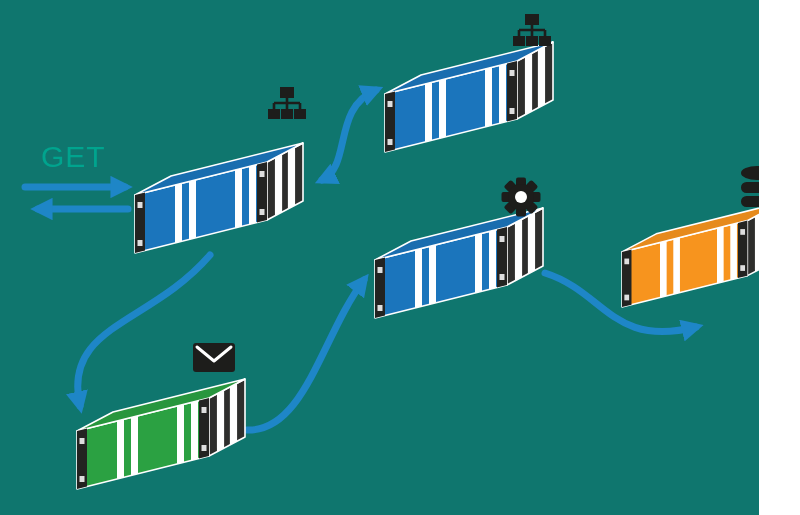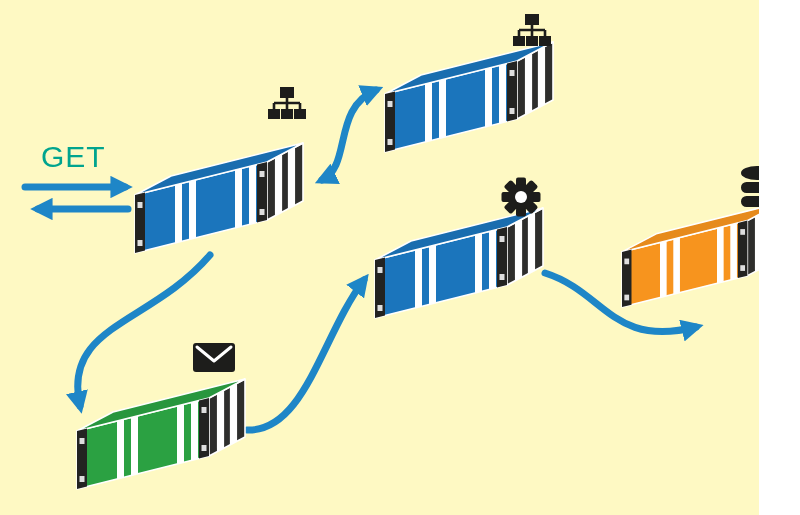--- a/index.html
+++ b/index.html
@@ -1,19 +1,19 @@
 <!DOCTYPE html>
 <html><head>
 <meta charset="utf-8">
 <style>
   html,body{margin:0;padding:0;background:#ffffff;}
   .canvas{
     position:relative;
     width:759px;height:515px;
-    background:#fef9c3;
+    background:#0f766e;
     overflow:hidden;
     font-family:"Liberation Sans", sans-serif;
   }
   .get-label{
     font-family:"Liberation Sans", sans-serif;
     font-size:30px;
     font-weight:400;
     letter-spacing:1px;
   }
 </style>

